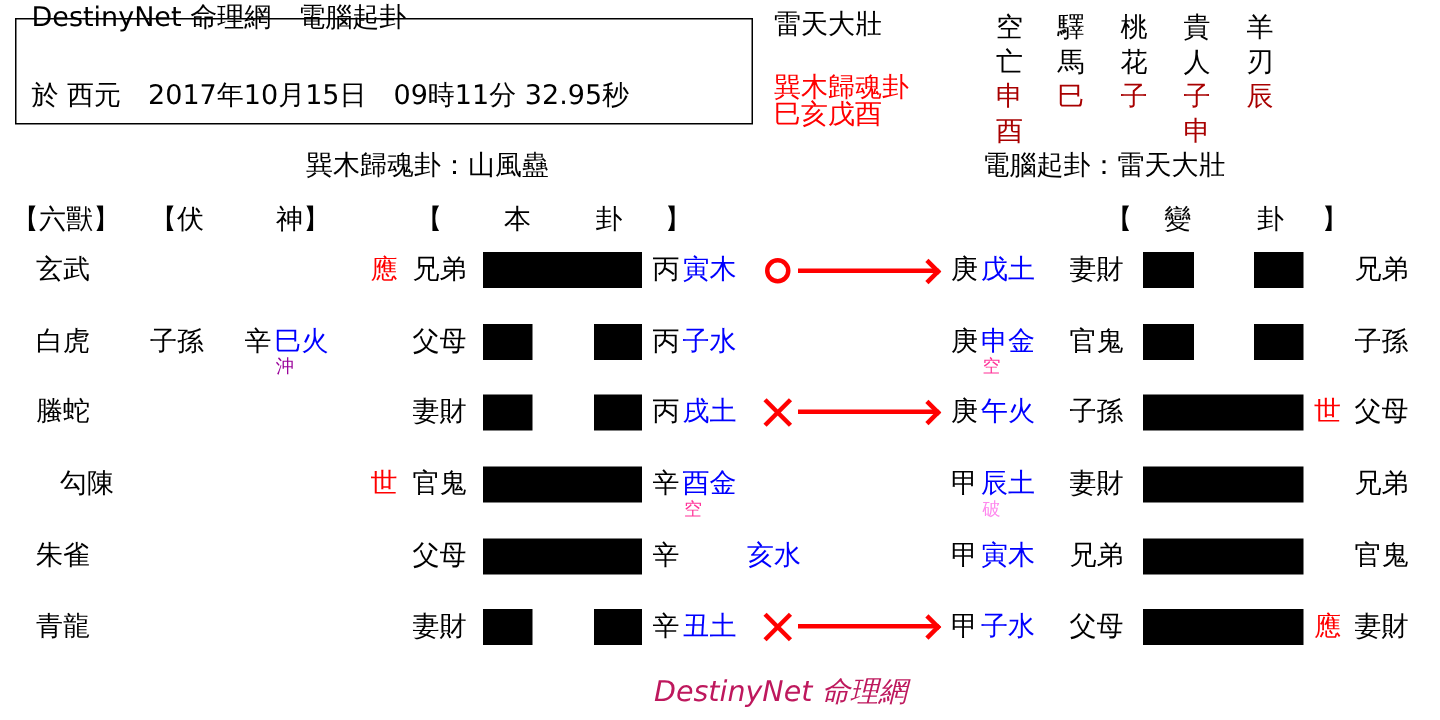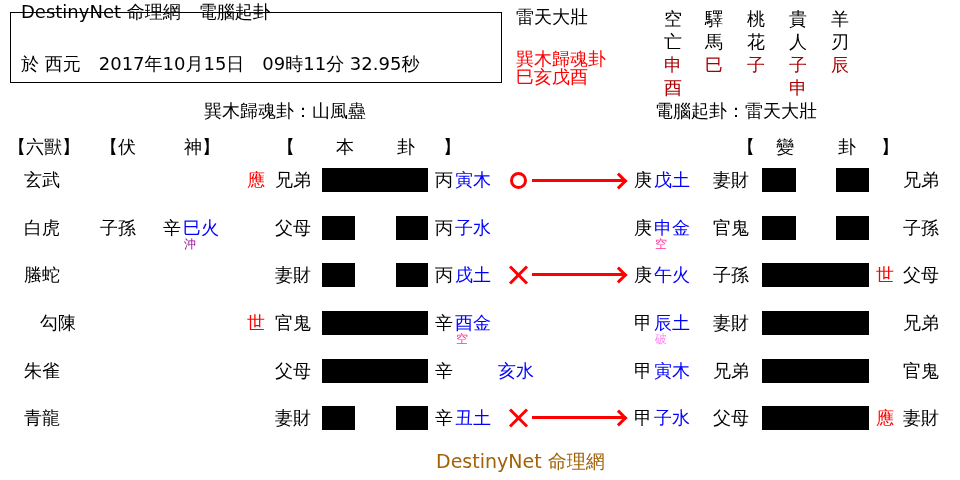--- a/index.html
+++ b/index.html
@@ -7,21 +7,21 @@
          font-family:"DejaVu Sans", "Liberation Sans", sans-serif; color:#000; }
   .abs { position:absolute; white-space:nowrap; line-height:1; }
   .t18 { font-size:18px; }
   .t12 { font-size:12px; }
   .red { color:#ff0000; }
   .dred { color:#a80000; }
   .blue { color:#0000ff; }
   .chong { color:#990099; }
   .kong { color:#ff3399; }
   .po { color:#ff88ee; }
-  .gray { color:#a16207; }
+  .gray { color:#be185d;font-style:italic; }
   .box { position:absolute; left:10px; top:12px; width:492px; height:71px;
          border:1px solid #000; box-sizing:border-box; }
   .bar { position:absolute; background:#000; height:24px; }
   .line { position:absolute; height:3px; background:#ff0000; }
   .arrowhead { position:absolute; width:12px; height:12px;
                border-top:3px solid #ff0000; border-right:3px solid #ff0000;
                transform:rotate(45deg); box-sizing:border-box; }
   .circle { position:absolute; width:17px; height:17px; border:3px solid #ff0000;
             border-radius:50%; box-sizing:border-box; }
   .cross { position:absolute; width:20px; height:20px; }

